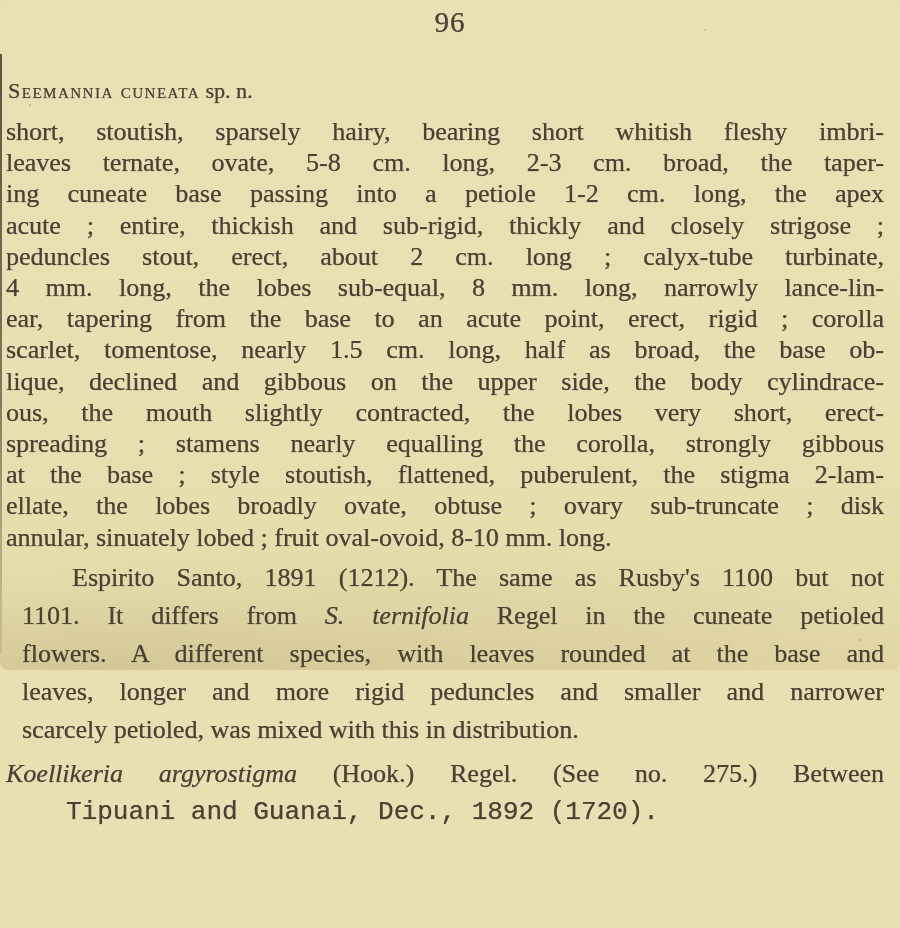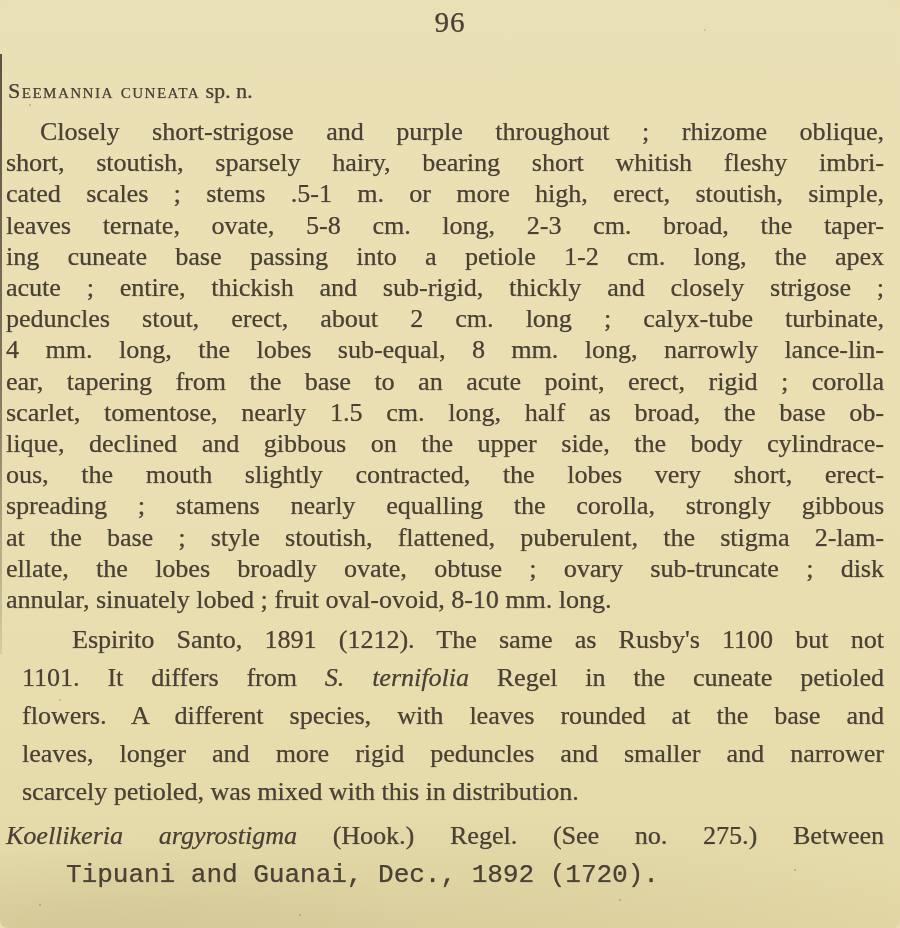--- a/index.html
+++ b/index.html
@@ -2,21 +2,21 @@
 <html><head>
 <meta charset="utf-8">
 <style>
   html,body{margin:0;padding:0;}
   body{
     width:900px;height:928px;overflow:hidden;
     font-family:"Liberation Serif","DejaVu Serif",serif;
     background:#e9dfb2;
   }
   .page{
-    position:relative;width:900px;height:928px;
+    position:relative;width:900px;height:670px;
     background:
       radial-gradient(ellipse 900px 220px at 45% 104%, rgba(155,140,95,.18), rgba(155,140,95,0) 70%),
       radial-gradient(ellipse 500px 120px at 8% 100%, rgba(150,135,90,.14), rgba(150,135,90,0) 70%),
       linear-gradient(180deg,#eae0b5 0%,#e9dfb2 55%,#e6dcab 85%,#e3d8a6 100%);
     color:#4b4237;
     border-radius:8px;
   }
   
   .speckles{
     position:absolute;inset:0;pointer-events:none;
@@ -65,23 +65,21 @@
 <div class="page" style="color: rgb(75, 66, 55);">
   <div class="speckles"></div>
   <div class="edge-line"></div>
 
   <div class="folio">96</div>
 
   <div class="heading"><span class="sc">Seemannia cuneata</span><span> sp. n.</span></div>
 
   <div class="text-body">
       <div class="para" style="line-height: 31.2px;">
-        <div class="line j" style="text-indent: 34px;"><span>Closely short-strigose and purple throughout ; rhizome oblique,</span></div>
         <div class="line j"><span>short, stoutish, sparsely hairy, bearing short whitish fleshy imbri-</span></div>
-        <div class="line j"><span>cated scales ; stems .5-1 m. or more high, erect, stoutish, simple,</span></div>
         <div class="line j"><span>leaves ternate, ovate, 5-8 cm. long, 2-3 cm. broad, the taper-</span></div>
         <div class="line j"><span>ing cuneate base passing into a petiole 1-2 cm. long, the apex</span></div>
         <div class="line j"><span>acute ; entire, thickish and sub-rigid, thickly and closely strigose ;</span></div>
         <div class="line j"><span>peduncles stout, erect, about 2 cm. long ; calyx-tube turbinate,</span></div>
         <div class="line j"><span>4 mm. long, the lobes sub-equal, 8 mm. long, narrowly lance-lin-</span></div>
         <div class="line j"><span>ear, tapering from the base to an acute point, erect, rigid ; corolla</span></div>
         <div class="line j"><span>scarlet, tomentose, nearly 1.5 cm. long, half as broad, the base ob-</span></div>
         <div class="line j"><span>lique, declined and gibbous on the upper side, the body cylindrace-</span></div>
         <div class="line j"><span>ous, the mouth slightly contracted, the lobes very short, erect-</span></div>
         <div class="line j"><span>spreading ; stamens nearly equalling the corolla, strongly gibbous</span></div>

